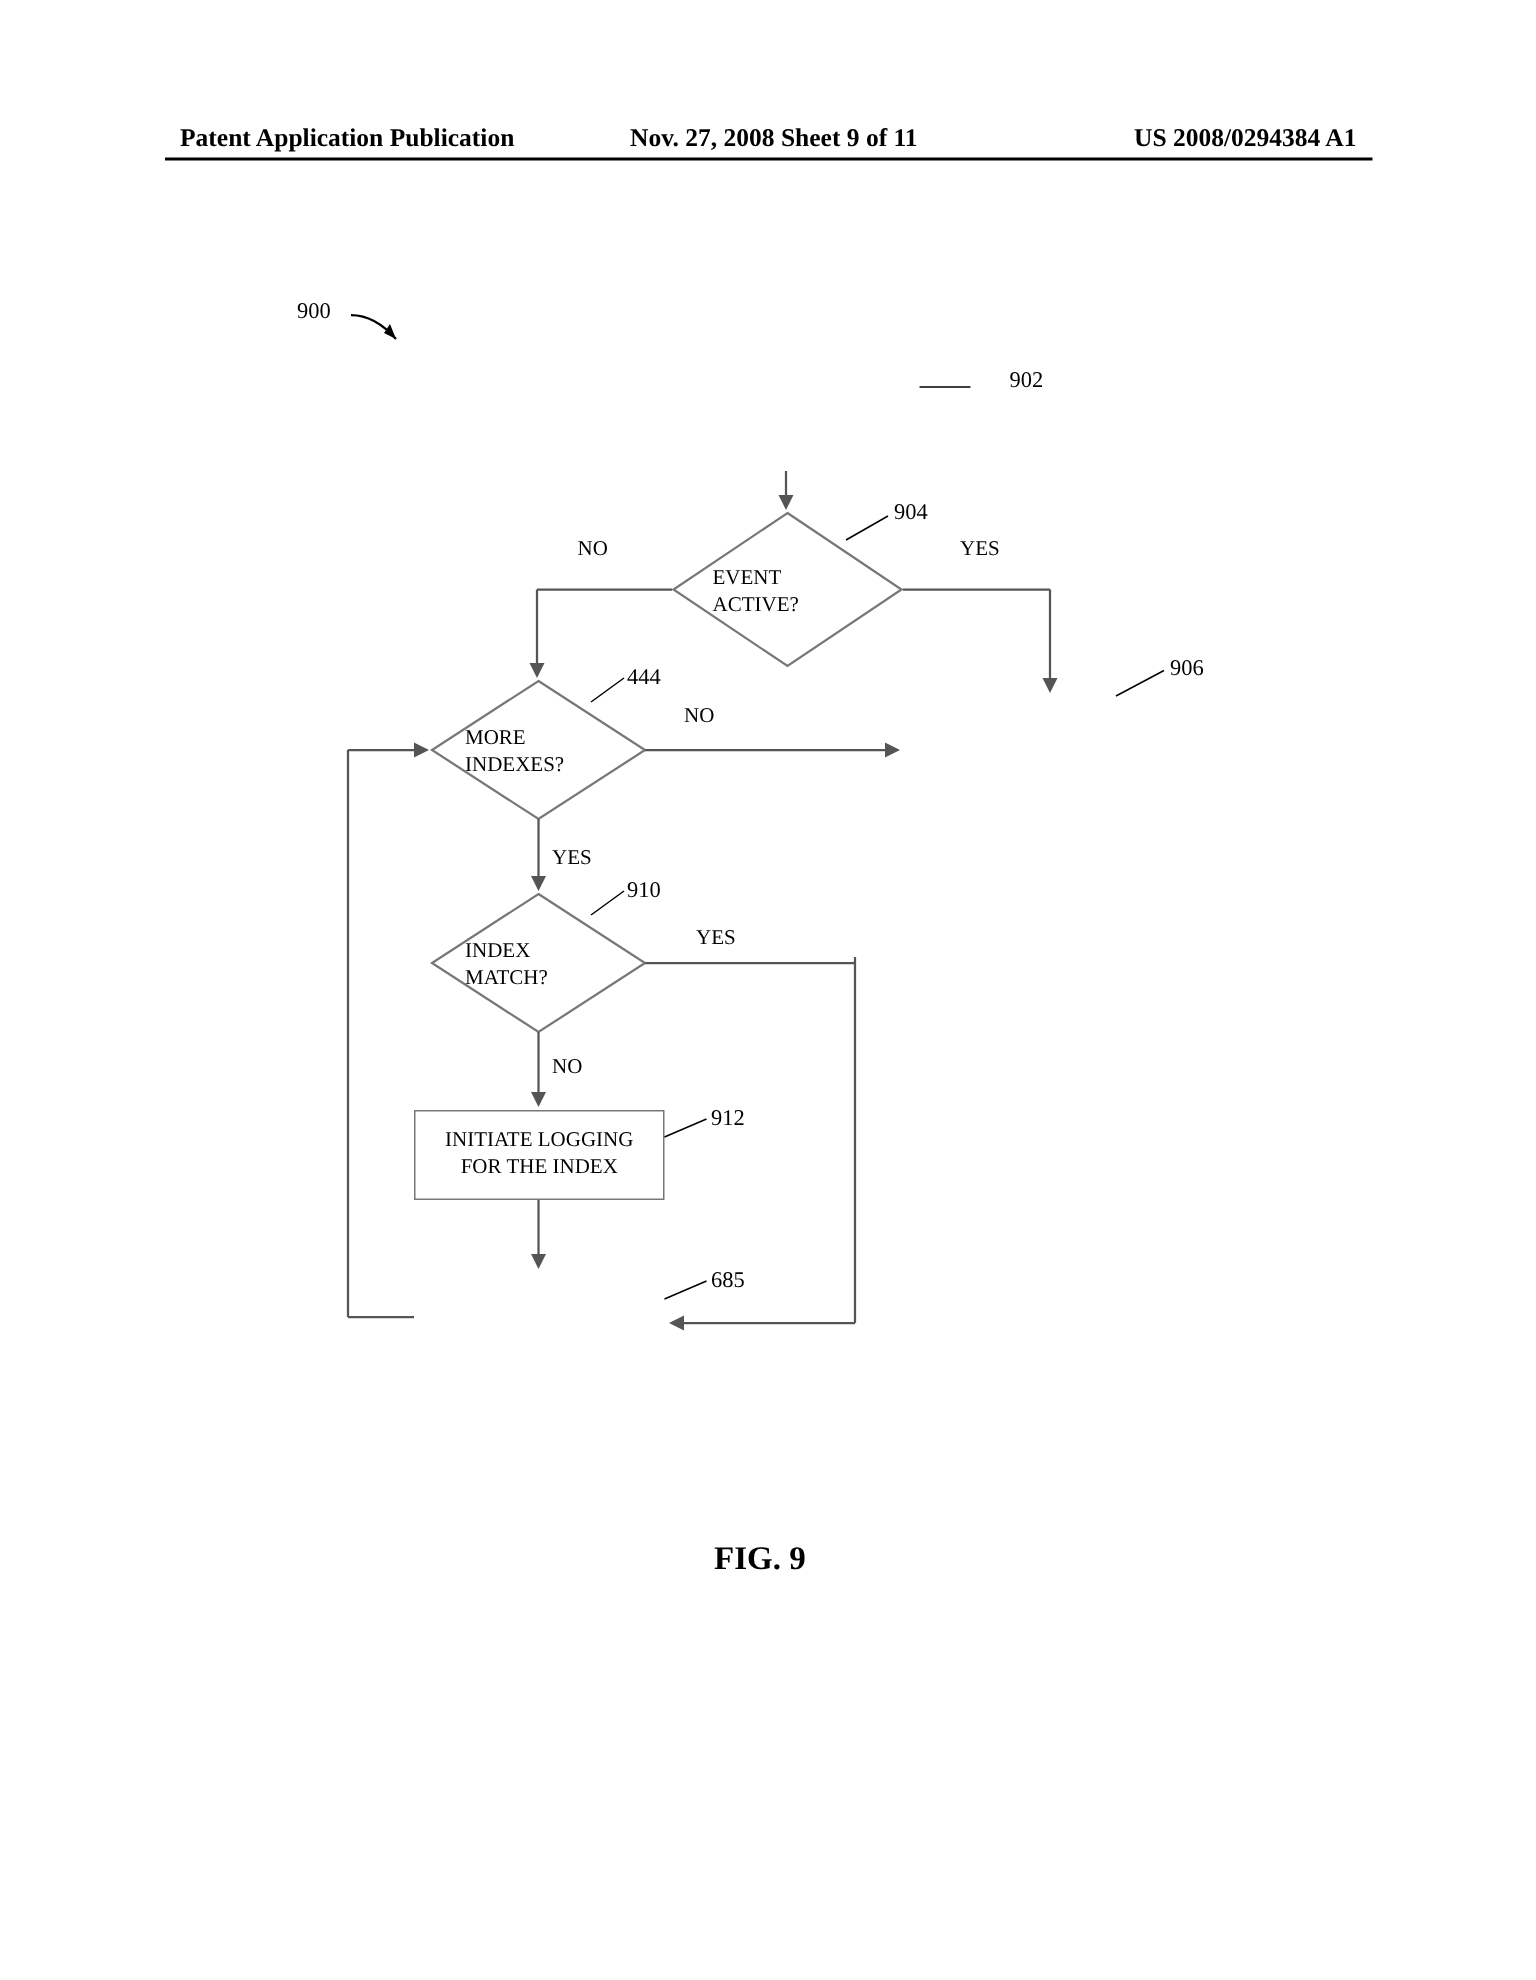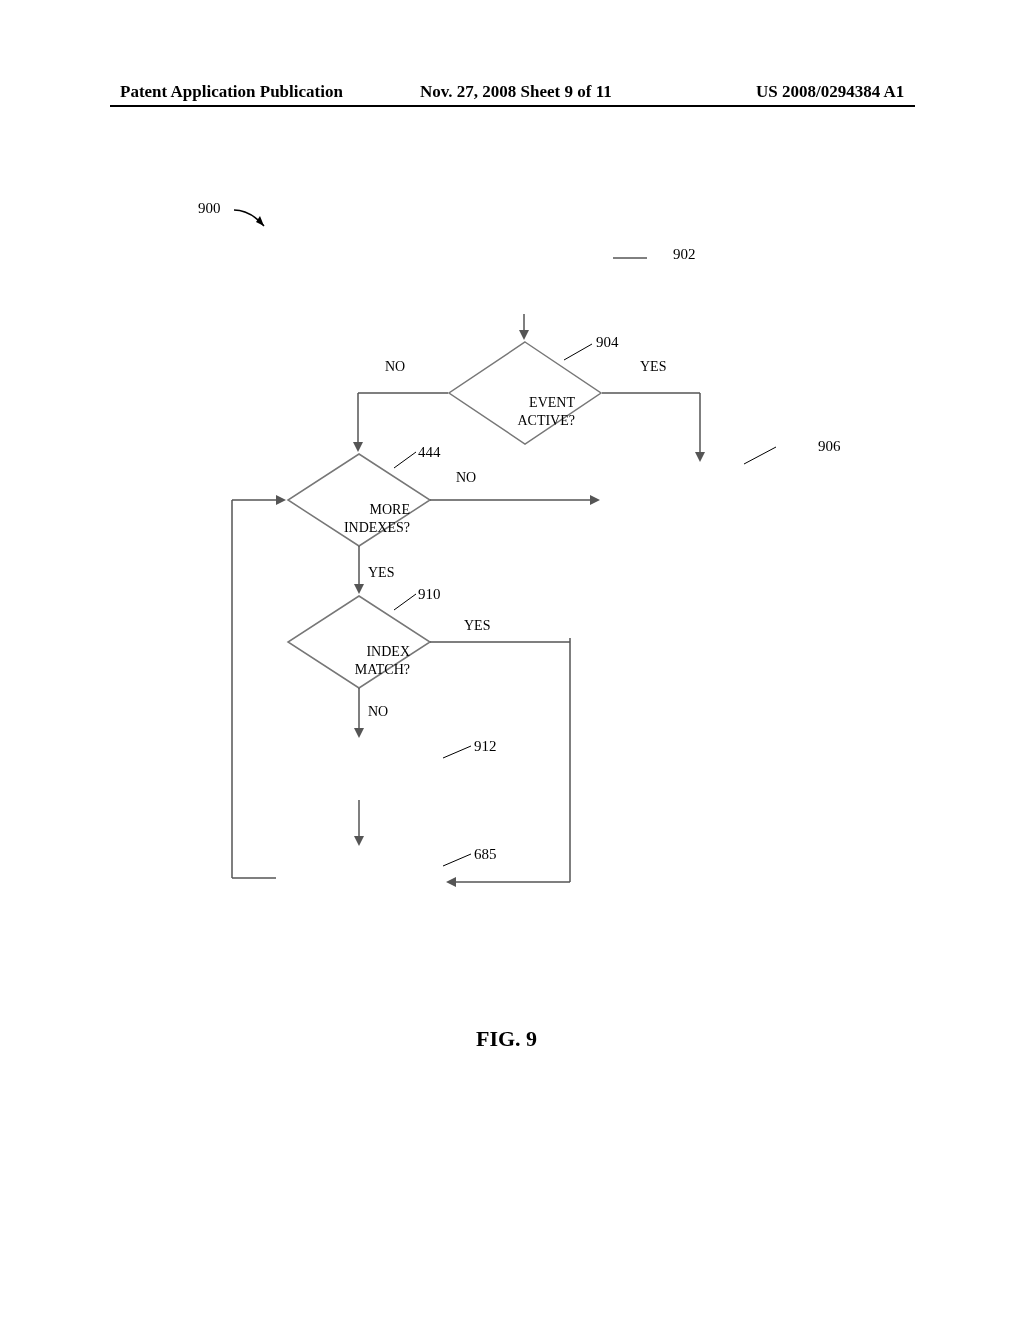--- a/index.html
+++ b/index.html
@@ -74,25 +74,24 @@
     font-size: 22px;
   }
   svg {
     position: absolute;
     top: 0;
     left: 0;
     overflow: visible;
   }
   .diamond-text {
     position: absolute;
-    text-align: right;
+    text-align: left;
     font-size: 14px;
     line-height: 1.25;
     width: 100px;
-    margin-top: 17px;
   }
 </style>
 </head>
 <body>
 
 <div class="header">
   <span class="left">Patent Application Publication</span>
   <span class="center">Nov. 27, 2008  Sheet 9 of 11</span>
   <span class="right">US 2008/0294384 A1</span>
 </div>
@@ -134,21 +133,21 @@
     <line x1="98" y1="3" x2="98" y2="56" stroke="#555" stroke-width="1.5"></line>
     <polygon points="98,62 93,52 103,52" fill="#555"></polygon>
   </svg>
 
   <svg width="220" height="120" style="left:602px; top:390px;">
     <line x1="0" y1="3" x2="98" y2="3" stroke="#555" stroke-width="1.5"></line>
     <line x1="98" y1="3" x2="98" y2="66" stroke="#555" stroke-width="1.5"></line>
     <polygon points="98,72 93,62 103,62" fill="#555"></polygon>
   </svg>
 
-  <span class="ref-label" style="left:780px; top:438px;margin-left:38px;">906</span>
+  <span class="ref-label" style="left:780px; top:438px;">906</span>
   <svg width="40" height="24" style="left:744px; top:444px;">
     <line x1="0" y1="20" x2="32" y2="3" stroke="#000" stroke-width="1"></line>
   </svg>
 
   <svg width="150" height="100" style="left:284px; top:450px;">
     <polygon points="75,4 146,50 75,96 4,50" fill="none" stroke="#777" stroke-width="1.5"></polygon>
   </svg>
   <div class="diamond-text" style="left:310px; top:484px;">MORE INDEXES?</div>
   <span class="ref-label" style="left:418px; top:444px;">444</span>
   <svg width="30" height="22" style="left:394px; top:450px;">
@@ -188,20 +187,21 @@
     <line x1="126" y1="4" x2="10" y2="4" stroke="#555" stroke-width="1.5"></line>
     <polygon points="2,4 12,-1 12,9" fill="#555"></polygon>
   </svg>
 
   <span class="edge-label" style="left:368px; top:704px;">NO</span>
   <svg width="20" height="56" style="left:351px; top:688px;">
     <line x1="8" y1="0" x2="8" y2="44" stroke="#555" stroke-width="1.5"></line>
     <polygon points="8,50 3,40 13,40" fill="#555"></polygon>
   </svg>
 
+  <div class="box" style="left:276px; top:740px; width:167px; height:60px;">INITIATE LOGGING FOR THE INDEX</div>
   <span class="ref-label" style="left:474px; top:738px;">912</span>
   <svg width="36" height="20" style="left:443px; top:744px;">
     <line x1="0" y1="14" x2="28" y2="2" stroke="#000" stroke-width="1"></line>
   </svg>
 
   <svg width="20" height="52" style="left:351px; top:800px;">
     <line x1="8" y1="0" x2="8" y2="40" stroke="#555" stroke-width="1.5"></line>
     <polygon points="8,46 3,36 13,36" fill="#555"></polygon>
   </svg>
 

